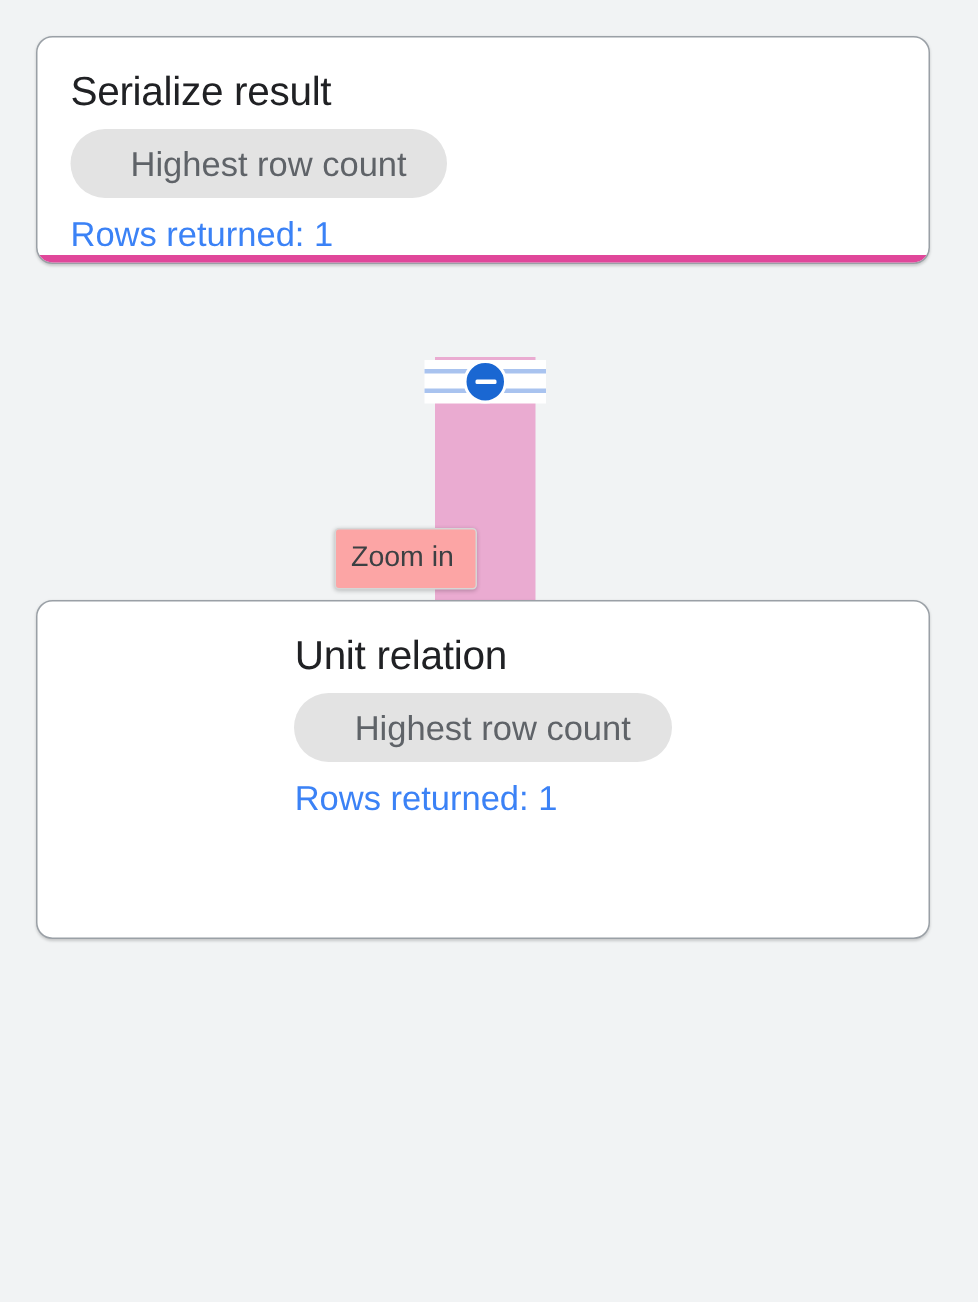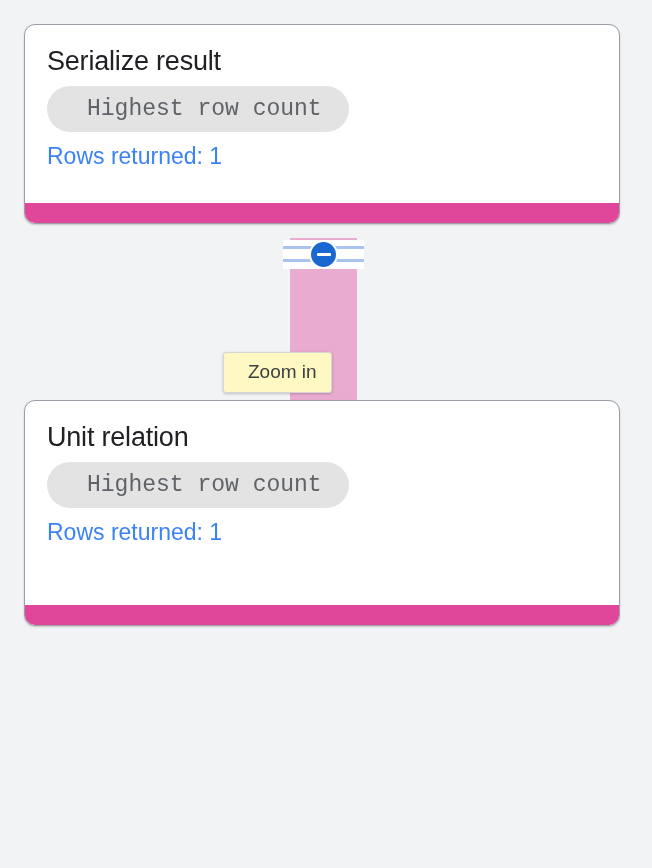--- a/index.html
+++ b/index.html
@@ -79,22 +79,22 @@
     height: 3px;
     background: #ffffff;
     border-radius: 1px;
   }
 
   
   .tooltip {
     position: absolute;
     left: 223px;
     top: 352px;
-    padding: 7px 14px 8px 24px;
-    background: #fef9c3;
+    padding: 7px 14px 8px 10px;
+    background: #fca5a5;
     border: 1px solid #d6d6d6;
     border-radius: 3px;
     box-shadow: 0 1px 3px rgba(0,0,0,0.22);
     font-size: 19px;
     color: #3c4043;
     line-height: 24px;
     white-space: nowrap;
   }
 
   
@@ -104,22 +104,22 @@
     width: 596px;
     background: #ffffff;
     border: 1.6px solid #9aa0a6;
     border-radius: 11px;
     box-sizing: border-box;
     box-shadow: 0 1px 2px rgba(0,0,0,0.18);
     overflow: hidden;
     display: flex;
     flex-direction: column;
   }
-  #node-card-0 { top: 24px;  height: 200px; justify-content: space-between; }
-  #node-card-1 { top: 400px; height: 226px; }
+  #node-card-0 { top: 24px;  height: 152px; justify-content: space-between; }
+  #node-card-1 { top: 400px; height: 226px; align-items: center; }
 
   .node-body {
     flex: 1 1 auto;
     padding: 20px 22px 0 22px;
   }
   .node-title {
     font-size: 27px;
     line-height: 32px;
     color: #202124;
     letter-spacing: -0.2px;
@@ -127,21 +127,20 @@
   }
   .node-chip {
     display: inline-block;
     background: #e3e3e3;
     color: #5f6368;
     font-size: 23px;
     line-height: 28px;
     padding: 9px 27px 9px 40px;
     border-radius: 999px;
     margin: 0 0 4px 0;
-    font-family: Liberation Mono, monospace;
   }
   .node-stat {
     font-size: 23px;
     line-height: 28px;
     color: #3b82f6;
     margin: 6px 0 0 0;
   }
   .node-accent {
     flex: 0 0 auto;
     height: 20px;

